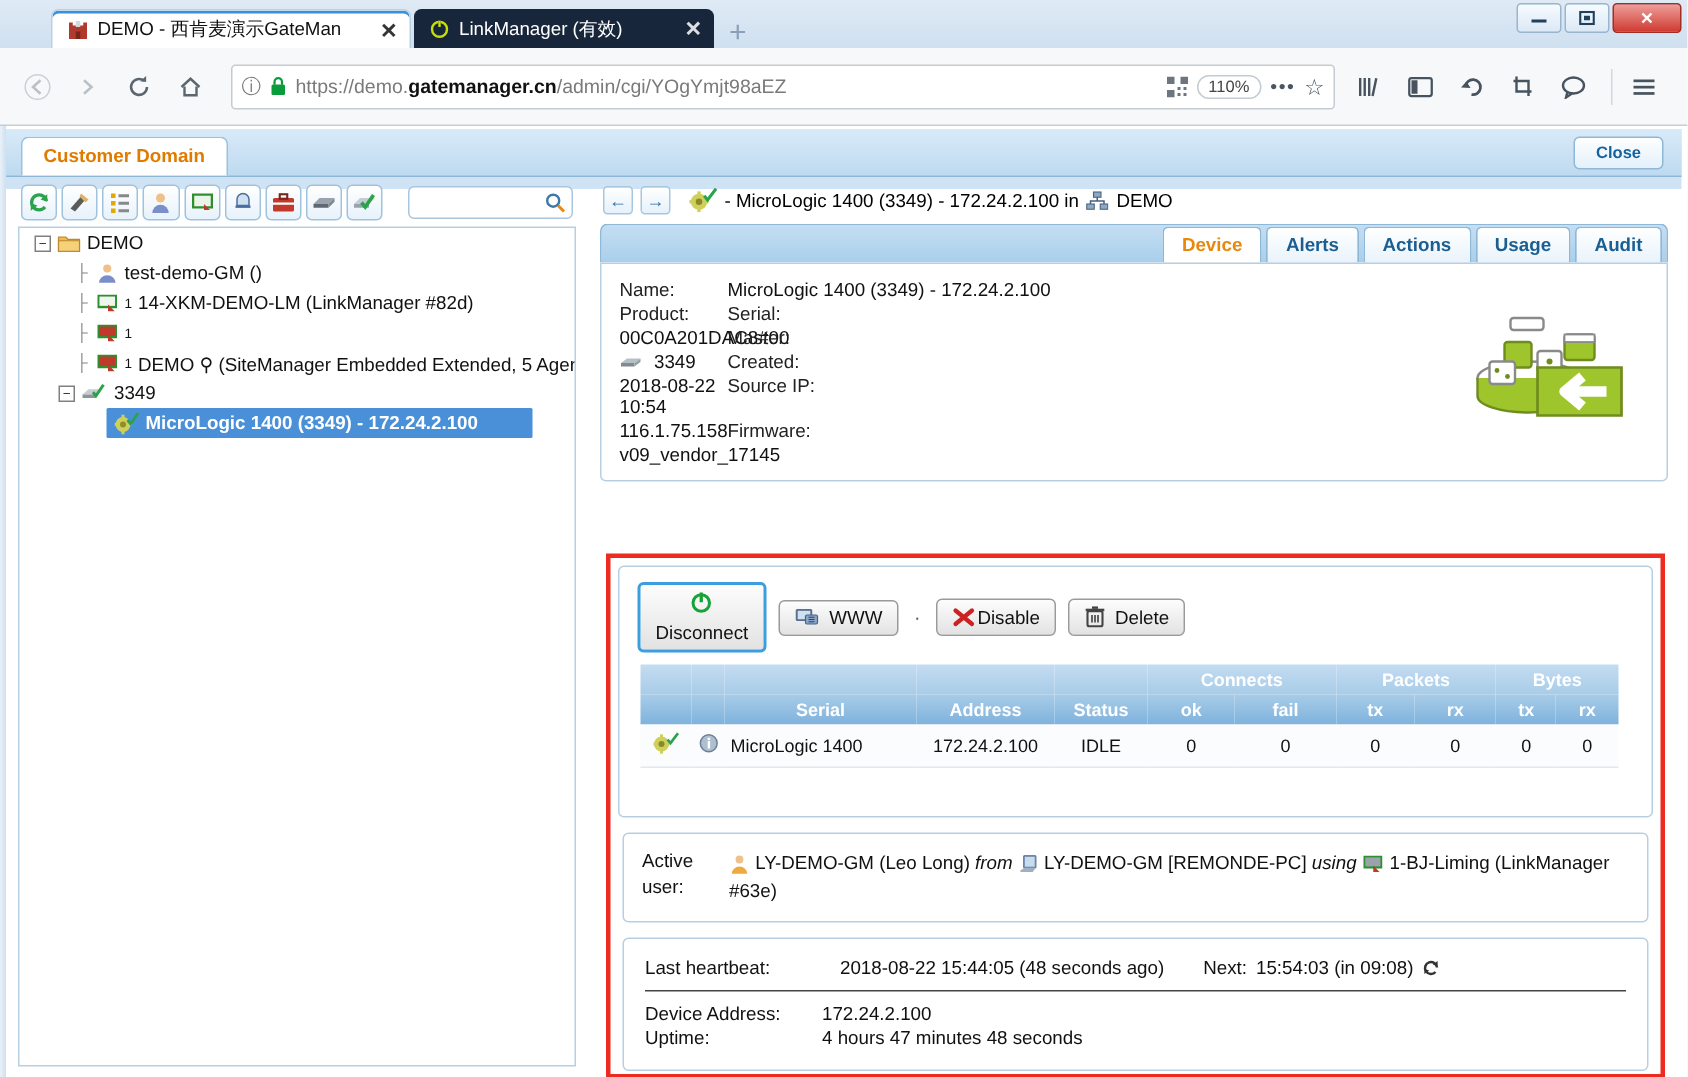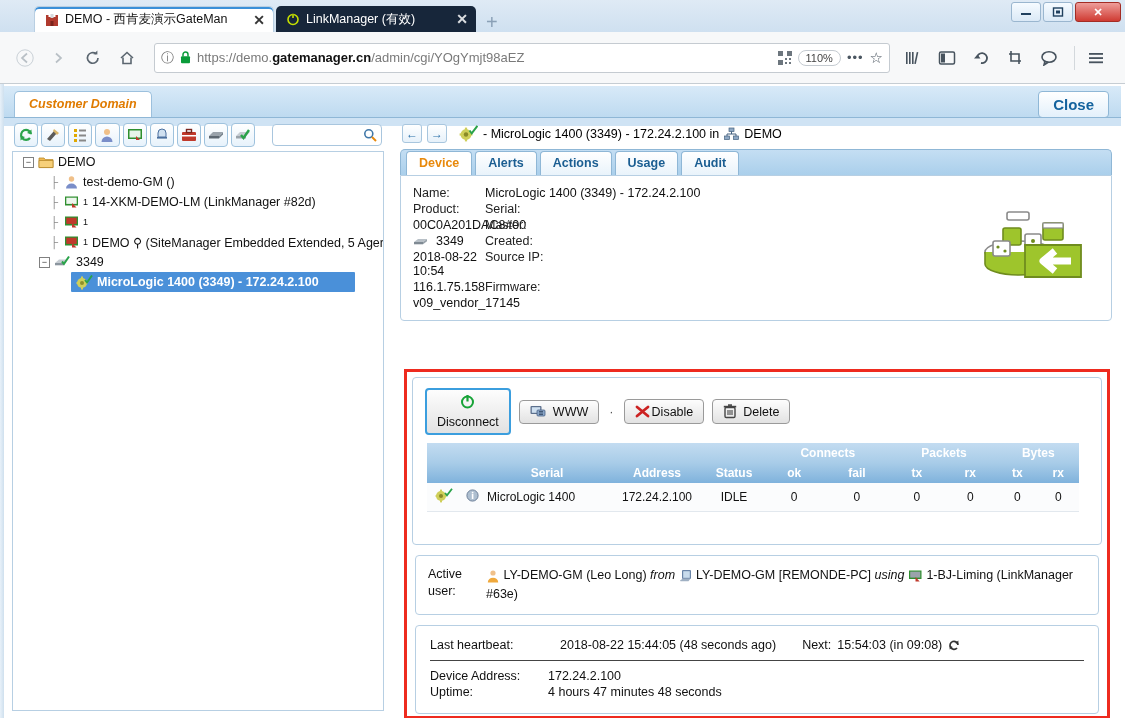--- a/index.html
+++ b/index.html
@@ -109,27 +109,27 @@
     position: absolute; left: 0; top: 0; width: 1117px; height: 32px;
     background: linear-gradient(180deg,#d8eaf8 0%, #bedaf0 100%);
     border-bottom: 1px solid #8fb7d6;
   }
   .domtab {
     position: absolute; left: 10px; top: 5px;
     background: #ffffff;
     border: 1px solid #9cc0dd; border-bottom: none;
     border-radius: 5px 5px 0 0;
     padding: 5px 14px 6px 14px;
-    font-size: 12.5px; font-weight: bold; color: #e07b00; font-style: italic;
+    font-size: 12.5px; font-weight: bold; color: #e07b00;
   }
   .closebtn {
     position: absolute; right: 12px; top: 5px;
     background: linear-gradient(180deg,#ffffff 0%,#e3f0fb 100%);
     border: 1px solid #8fb7d6; border-radius: 4px;
-    padding: 4px 14px; font-size: 15px; color: #14639e; font-weight: bold;
+    padding: 4px 14px; font-size: 11px; color: #14639e; font-weight: bold;
     cursor: pointer;
   }
 
   
   .leftpane {
     position: absolute; left: 8px; top: 34px; width: 372px; height: 594px;
   }
   .tbar { display: flex; align-items: center; gap: 3px; padding: 3px 2px 4px 2px; }
   .tbtn {
     width: 26px; height: 24px; border: 1px solid #9fc2dd; border-radius: 4px;
@@ -174,20 +174,21 @@
     width: 20px; height: 19px; border: 1px solid #a8c6de; border-radius: 3px;
     background: linear-gradient(180deg,#ffffff,#e6f1fa);
     display:flex; align-items:center; justify-content:center; color:#2a6fa8; font-size:12px;
     cursor:pointer;
   }
   .tabrow {
     display: flex; align-items: flex-end; height: 26px;
     background: linear-gradient(180deg,#c4def3 0%, #aacfeb 100%);
     border: 1px solid #8fb7d6; border-bottom: none; border-radius: 5px 5px 0 0;
     padding-left: 5px;
+    justify-content: flex-end;
   }
   .ptab {
     padding: 4px 12px 5px 12px; font-size: 12.5px; font-weight: bold;
     background: linear-gradient(180deg,#ffffff 0%, #e9f3fb 100%);
     border: 1px solid #8fb7d6; border-bottom: none;
     border-radius: 4px 4px 0 0; margin-right: 3px; color: #1b5e92; cursor: pointer;
   }
   .ptab.active { color: #e8890c; background: #ffffff; }
 
   .panel {

